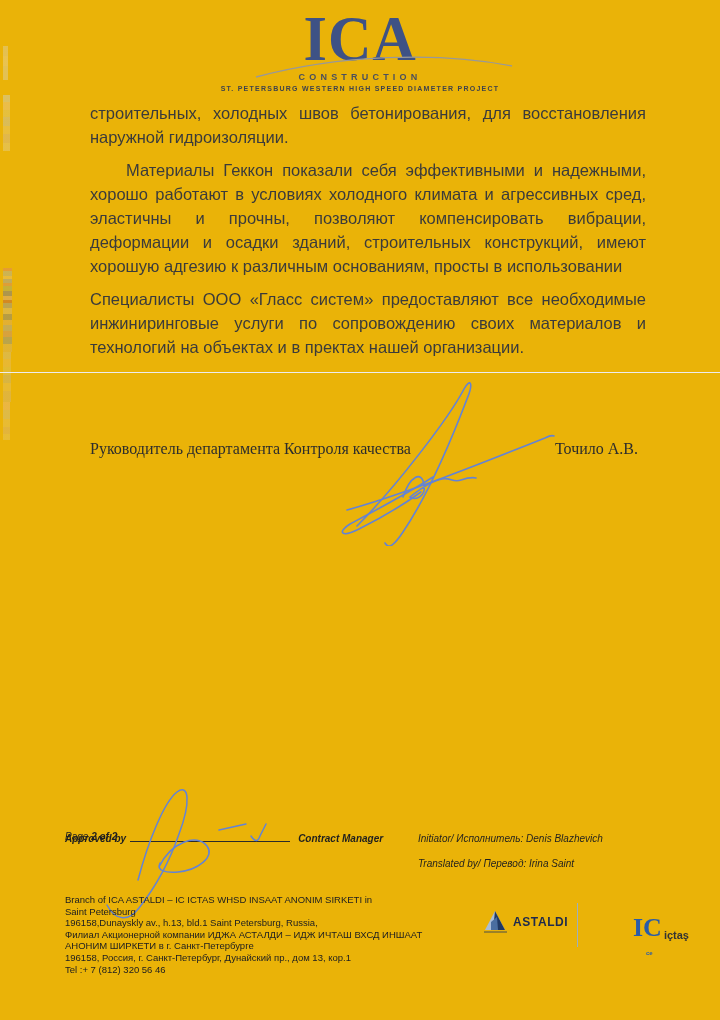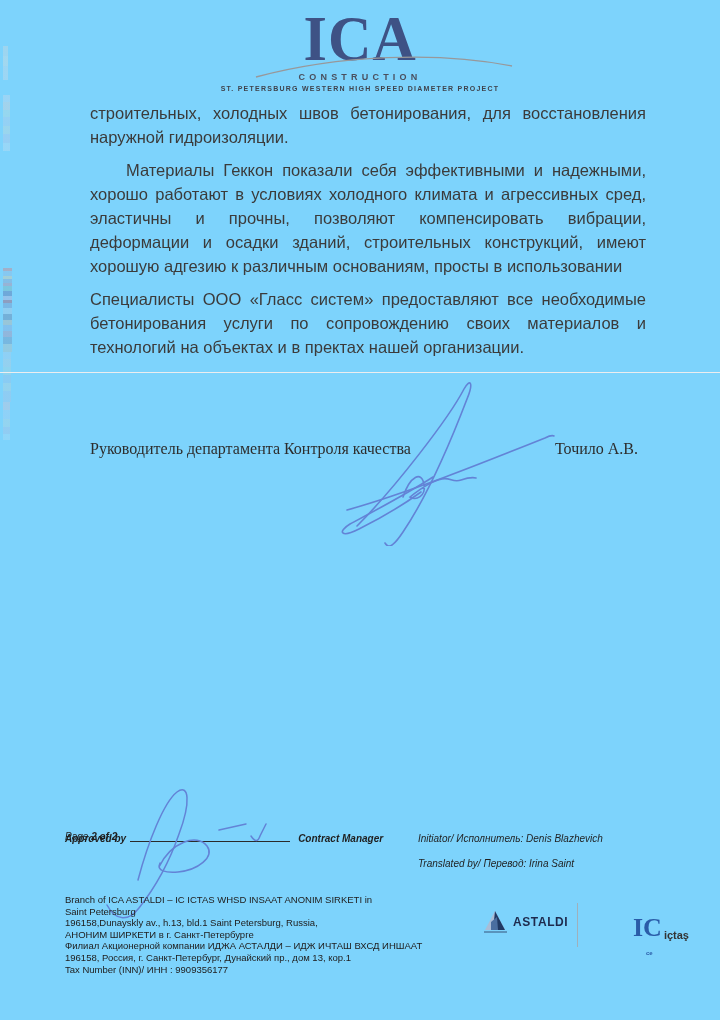--- a/index.html
+++ b/index.html
@@ -1,17 +1,17 @@
 <!DOCTYPE html>
 <html><head>
 <meta charset="utf-8">
 <style>
   html,body{margin:0;padding:0;background:#e9e9e9;}
   .page{
-    position:relative;width:720px;height:1020px;background:#7dd3fc;
+    position:relative;width:720px;height:1020px;background:#eab308;
     margin:0 auto;overflow:hidden;
     font-family:"Liberation Sans",sans-serif;color:#3b3b3b;
   }
   
   .edge-strip{position:absolute;left:3px;pointer-events:none;}
   .strip-a{top:46px;height:34px;width:5px;opacity:.35;
     background:linear-gradient(180deg,#d9d9d9 0 30%,#e6e0d8 30% 60%,#d5dbe4 60% 100%);}
   .strip-b{top:95px;height:56px;width:7px;opacity:.55;
     background:linear-gradient(180deg,rgba(200,215,235,.7) 0 12%,rgba(235,210,205,.6) 12% 26%,rgba(215,225,205,.5) 26% 40%,rgba(190,205,230,.65) 40% 55%,rgba(230,220,200,.5) 55% 70%,rgba(205,195,225,.55) 70% 85%,rgba(220,225,235,.5) 85% 100%);}
   .strip-c{top:268px;height:84px;width:9px;opacity:.7;
@@ -87,21 +87,21 @@
     <svg class="logo-arc" width="262" height="34">
       <path d="M 3 27 C 85 5, 185 1, 259 16" fill="none" stroke="#98989a" stroke-width="1.3"></path>
     </svg>
     <div class="logo-sub">CONSTRUCTION</div>
     <div class="logo-tagline">ST. PETERSBURG WESTERN HIGH SPEED DIAMETER PROJECT</div>
   </div>
 
   <div class="content">
     <p>строительных, холодных швов бетонирования, для восстановления наружной гидроизоляции.</p>
     <p class="indent">Материалы Геккон показали себя эффективными и надежными, хорошо работают в условиях холодного климата и агрессивных сред, эластичны и прочны, позволяют компенсировать вибрации, деформации и осадки зданий, строительных конструкций, имеют хорошую адгезию к различным основаниям, просты в использовании</p>
-    <p>Специалисты ООО «Гласс систем» предоставляют все необходимые бетонирования услуги по сопровождению своих материалов и технологий на объектах и в пректах нашей организации.</p>
+    <p>Специалисты ООО «Гласс систем» предоставляют все необходимые инжиниринговые услуги по сопровождению своих материалов и технологий на объектах и в пректах нашей организации.</p>
   </div>
 
   <div class="signoff-title">Руководитель департамента Контроля качества</div>
   <div class="signoff-name">Точило А.В.</div>
 
   <svg class="main-sig" width="224" height="170">
     <g fill="none" stroke="#6383d6" stroke-width="1.6" stroke-linecap="round">
       <path d="M 24 150 C 62 112, 116 42, 131 13 C 137 2, 141 6, 134 23 C 121 57, 97 116, 70 156 C 62 168, 56 174, 52 167"></path>
       <path d="M 14 134 C 72 118, 152 86, 212 62 C 216 60, 219 59, 221 60"></path>
       <path d="M 100 101 C 72 119, 32 140, 17 148 C 4 156, 8 162, 26 153 C 46 143, 70 129, 88 116"></path>
@@ -130,24 +130,24 @@
     <span>Initiator/ Исполнитель:</span>&nbsp;<span>Denis Blazhevich</span>
   </div>
   <div class="trans-row foot-italic">
     <span>Translated by/ Перевод:</span>&nbsp;<span>Irina Saint</span>
   </div>
 
   <div class="company">
     <div>Branch of ICA ASTALDI – IC ICTAS WHSD INSAAT ANONIM SIRKETI in</div>
     <div>Saint Petersburg</div>
     <div>196158,Dunayskly av., h.13, bld.1 Saint Petersburg, Russia,</div>
+    <div>Филиал Акционерной компании ИДЖА АСТАЛДИ – ИДЖ ИЧТАШ ВХСД ИНШААТ</div>
     <div>АНОНИМ ШИРКЕТИ в г. Санкт-Петербурге</div>
-    <div>Филиал Акционерной компании ИДЖА АСТАЛДИ – ИДЖ ИЧТАШ ВХСД ИНШААТ</div>
     <div>196158, Россия, г. Санкт-Петербург, Дунайский пр., дом 13, кор.1</div>
-    <div>Tax Number (INN)/ ИНН : 9909356177</div>
+    <div>Tel :+ 7 (812) 320 56 46</div>
   </div>
 
   <div class="astaldi">
     <svg width="26" height="27">
       <polygon points="3,22 13,3 23,22" fill="#a9bdd7"></polygon>
       <polygon points="13,3 23,22 11,22" fill="#203963"></polygon>
       <polygon points="9,14 15,9 16,22 9,22" fill="#4a6ea0"></polygon>
       <line x1="2" y1="24" x2="25" y2="24" stroke="#24355c" stroke-width="0.8"></line>
     </svg>
     <span class="astaldi-text">ASTALDI</span>

